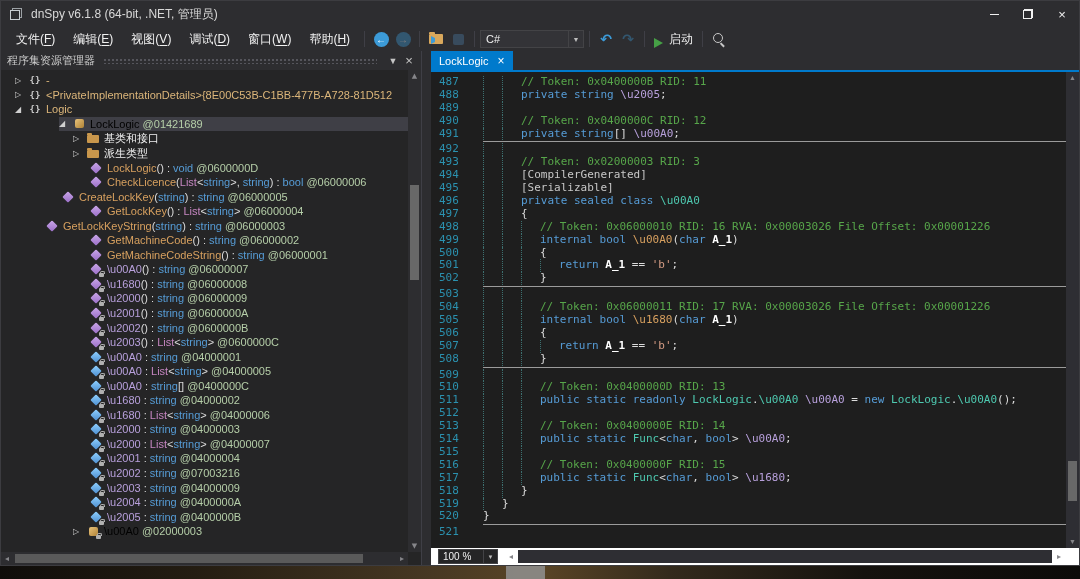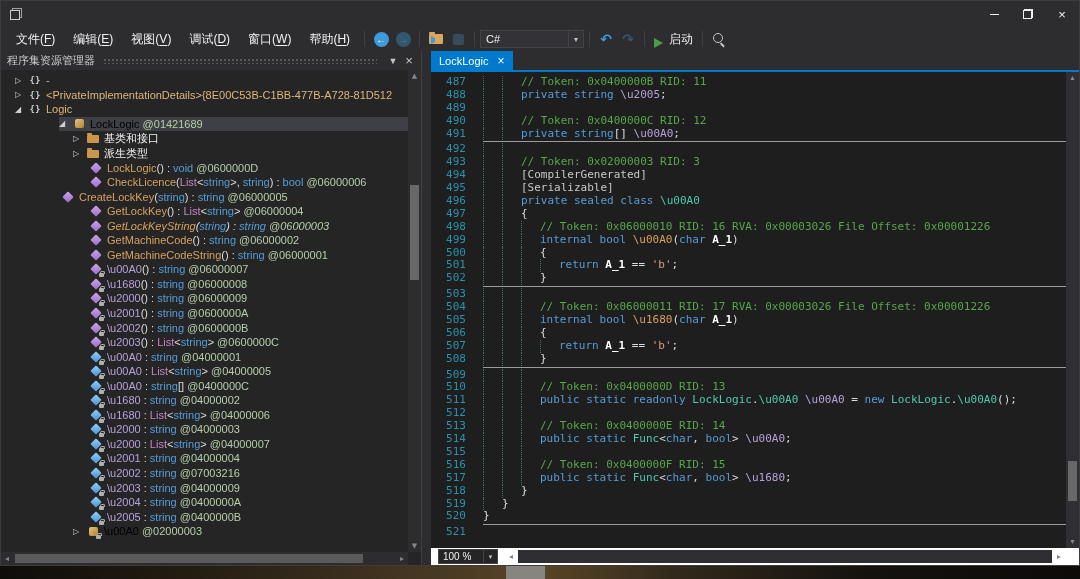--- a/index.html
+++ b/index.html
@@ -77,21 +77,21 @@
 
   
   .right{flex:1;display:flex;flex-direction:column;min-width:0;background:#252526}
   .tabstrip{height:19px;flex:none;display:flex;background:#2d2d30}
   .tab{background:#007acc;color:#fff;font-size:11px;display:flex;align-items:center;padding:0 8px;gap:9px}
   .tabx{font-size:12px;line-height:1}
   .blueline{height:2px;background:#007acc;flex:none}
   .editor{flex:1;position:relative;background:#1e1e1e;overflow:hidden}
   .codelines{position:absolute;inset:0 13px 0 0;padding:4px 0 0 8px;overflow:hidden;font:11px/12.9px "DejaVu Sans Mono",monospace;white-space:pre}
   .cline{height:12.9px}
-  .lnum{display:inline-block;width:34px;text-align:center;color:#2b91af;margin-right:10px}
+  .lnum{display:inline-block;width:34px;text-align:left;color:#2b91af;margin-right:10px}
   .gu{display:inline-block;width:19px;height:12.9px;vertical-align:top;border-left:1px dotted #3d7070}
   .msep{height:1px;background:#9b9b9b;margin:1px 0 1px 44px}
   .evscroll{position:absolute;top:0;right:0;bottom:0;width:13px;background:#2e2e33}
 
   .tk-com{color:#57a64a}.tk-kw{color:#569cd6}.tk-typ{color:#4ec9b0}.tk-mth{color:#d7a05f}
   .tk-fld{color:#b8a0dc}.tk-par{color:#ffffff;font-weight:bold}.tk-chr{color:#d69d85}
   .tk-pun{color:#dcdcdc}.tk-attr{color:#c8c8c8}.tk-addr{color:#b5cea8}.tk-gold{color:#dcb67a}
   .tk-wht{color:#f1f1f1}.tk-lst{color:#c586c0}
 
   .ebottom{height:17px;flex:none;background:#ffffff;display:flex;align-items:center;padding-left:7px}
@@ -105,20 +105,21 @@
   .desktop{height:13px;position:relative;background:linear-gradient(90deg,#0f0d0a 0%,#241d12 18%,#473823 40%,#5a4526 50%,#332a1c 62%,#15120e 80%,#0c0b09 100%)}
   .taskbtn{position:absolute;left:506px;top:0;width:39px;height:13px;background:#919191;opacity:.85}
 </style>
 </head>
 <body>
 
 <div class="window">
 
   <div class="titlebar">
     <span class="appicon"></span>
+    <span class="wtitle">dnSpy v6.1.8 (64-bit, .NET, 管理员)</span>
     <div class="winbtns">
       <span class="wb">
           <span class="mini-ic"></span>
         </span>
       <span class="wb">
           <span class="rest-ic"></span>
         </span>
       <span class="wb">×</span>
     </div>
   </div>
@@ -183,21 +184,21 @@
             <div class="trow" style="padding-left: 14px;"><span class="rowin"><span class="arr">▷</span><span class="ic ic-ns">{}</span><span class="tk-gold">-</span></span></div>
             <div class="trow" style="padding-left: 14px;"><span class="rowin"><span class="arr">▷</span><span class="ic ic-ns">{}</span><span class="tk-gold">&lt;PrivateImplementationDetails&gt;{8E00C53B-C1BB-477B-A728-81D512</span></span></div>
             <div class="trow" style="padding-left: 14px;"><span class="rowin"><span class="arr">◢</span><span class="ic ic-ns">{}</span><span class="tk-gold">Logic</span></span></div>
             <div class="trow sel" style="padding-left: 58px;"><span class="rowin"><span class="arr">◢</span><span class="ic ic-cls"><span class="bx"></span></span><span class="tk-teal">LockLogic</span><span class="tk-addr"> @01421689</span></span></div>
             <div class="trow" style="padding-left: 72px;"><span class="rowin"><span class="arr">▷</span><span class="ic ic-fold"><span class="bx"></span></span><span class="tk-wht">基类和接口</span></span></div>
             <div class="trow" style="padding-left: 72px;"><span class="rowin"><span class="arr">▷</span><span class="ic ic-fold"><span class="bx"></span></span><span class="tk-wht">派生类型</span></span></div>
             <div class="trow" style="padding-left: 88px;"><span class="rowin"><span class="ic ic-mth"><span class="bx"></span></span><span class="tk-mth">LockLogic</span><span class="tk-pun">() : </span><span class="tk-kw">void</span><span class="tk-addr"> @0600000D</span></span></div>
             <div class="trow" style="padding-left: 88px;"><span class="rowin"><span class="ic ic-mth"><span class="bx"></span></span><span class="tk-mth">CheckLicence</span><span class="tk-pun">(</span><span class="tk-lst">List</span><span class="tk-pun">&lt;</span><span class="tk-kw">string</span><span class="tk-pun">&gt;, </span><span class="tk-kw">string</span><span class="tk-pun">) : </span><span class="tk-kw">bool</span><span class="tk-addr"> @06000006</span></span></div>
             <div class="trow" style="padding-left: 60px;"><span class="rowin"><span class="ic ic-mth"><span class="bx"></span></span><span class="tk-mth">CreateLockKey</span><span class="tk-pun">(</span><span class="tk-kw">string</span><span class="tk-pun">) : </span><span class="tk-kw">string</span><span class="tk-addr"> @06000005</span></span></div>
             <div class="trow" style="padding-left: 88px;"><span class="rowin"><span class="ic ic-mth"><span class="bx"></span></span><span class="tk-mth">GetLockKey</span><span class="tk-pun">() : </span><span class="tk-lst">List</span><span class="tk-pun">&lt;</span><span class="tk-kw">string</span><span class="tk-pun">&gt; </span><span class="tk-addr">@06000004</span></span></div>
-            <div class="trow" style="padding-left: 88px; font-style: italic;"><span class="rowin"><span class="ic ic-mth"><span class="bx"></span></span><span class="tk-mth">GetLockKeyString</span><span class="tk-pun">(</span><span class="tk-kw">string</span><span class="tk-pun">) : </span><span class="tk-kw">string</span><span class="tk-addr"> @06000003</span></span></div>
+            <div class="trow" style="padding-left: 44px;"><span class="rowin"><span class="ic ic-mth"><span class="bx"></span></span><span class="tk-mth">GetLockKeyString</span><span class="tk-pun">(</span><span class="tk-kw">string</span><span class="tk-pun">) : </span><span class="tk-kw">string</span><span class="tk-addr"> @06000003</span></span></div>
             <div class="trow" style="padding-left: 88px;"><span class="rowin"><span class="ic ic-mth"><span class="bx"></span></span><span class="tk-mth">GetMachineCode</span><span class="tk-pun">() : </span><span class="tk-kw">string</span><span class="tk-addr"> @06000002</span></span></div>
             <div class="trow" style="padding-left: 88px;"><span class="rowin"><span class="ic ic-mth"><span class="bx"></span></span><span class="tk-mth">GetMachineCodeString</span><span class="tk-pun">() : </span><span class="tk-kw">string</span><span class="tk-addr"> @06000001</span></span></div>
             <div class="trow" style="padding-left: 88px;"><span class="rowin"><span class="ic ic-mthl"><span class="bx"></span><span class="lk"></span></span><span class="tk-fld">\u00A0</span><span class="tk-pun">() : </span><span class="tk-kw">string</span><span class="tk-addr"> @06000007</span></span></div>
             <div class="trow" style="padding-left: 88px;"><span class="rowin"><span class="ic ic-mthl"><span class="bx"></span><span class="lk"></span></span><span class="tk-fld">\u1680</span><span class="tk-pun">() : </span><span class="tk-kw">string</span><span class="tk-addr"> @06000008</span></span></div>
             <div class="trow" style="padding-left: 88px;"><span class="rowin"><span class="ic ic-mthl"><span class="bx"></span><span class="lk"></span></span><span class="tk-fld">\u2000</span><span class="tk-pun">() : </span><span class="tk-kw">string</span><span class="tk-addr"> @06000009</span></span></div>
             <div class="trow" style="padding-left: 88px;"><span class="rowin"><span class="ic ic-mthl"><span class="bx"></span><span class="lk"></span></span><span class="tk-fld">\u2001</span><span class="tk-pun">() : </span><span class="tk-kw">string</span><span class="tk-addr"> @0600000A</span></span></div>
             <div class="trow" style="padding-left: 88px;"><span class="rowin"><span class="ic ic-mthl"><span class="bx"></span><span class="lk"></span></span><span class="tk-fld">\u2002</span><span class="tk-pun">() : </span><span class="tk-kw">string</span><span class="tk-addr"> @0600000B</span></span></div>
             <div class="trow" style="padding-left: 88px;"><span class="rowin"><span class="ic ic-mthl"><span class="bx"></span><span class="lk"></span></span><span class="tk-fld">\u2003</span><span class="tk-pun">() : </span><span class="tk-lst">List</span><span class="tk-pun">&lt;</span><span class="tk-kw">string</span><span class="tk-pun">&gt; </span><span class="tk-addr">@0600000C</span></span></div>
             <div class="trow" style="padding-left: 88px;"><span class="rowin"><span class="ic ic-fldl"><span class="bx"></span><span class="lk"></span></span><span class="tk-fld">\u00A0</span><span class="tk-pun"> : </span><span class="tk-kw">string</span><span class="tk-addr"> @04000001</span></span></div>
             <div class="trow" style="padding-left: 88px;"><span class="rowin"><span class="ic ic-fldl"><span class="bx"></span><span class="lk"></span></span><span class="tk-fld">\u00A0</span><span class="tk-pun"> : </span><span class="tk-lst">List</span><span class="tk-pun">&lt;</span><span class="tk-kw">string</span><span class="tk-pun">&gt; </span><span class="tk-addr">@04000005</span></span></div>

